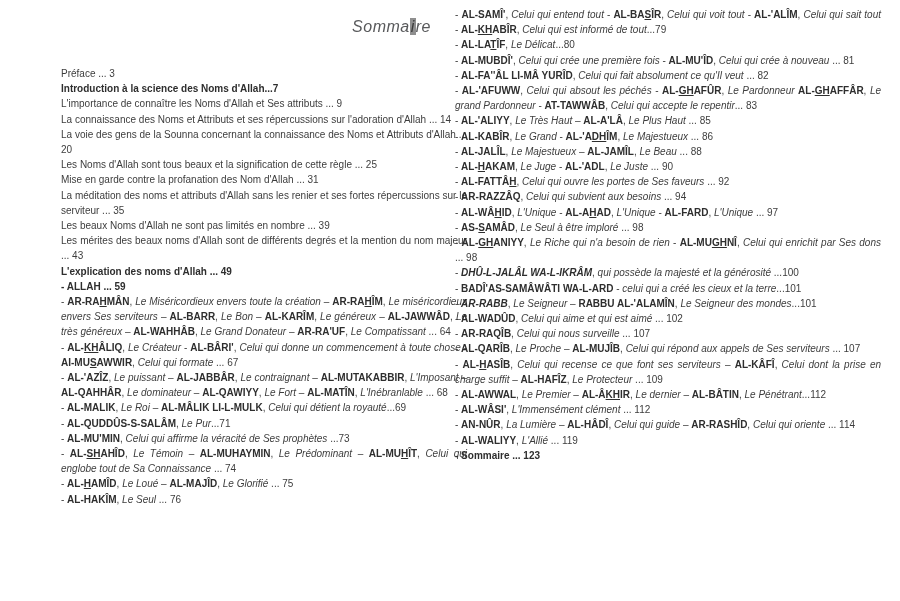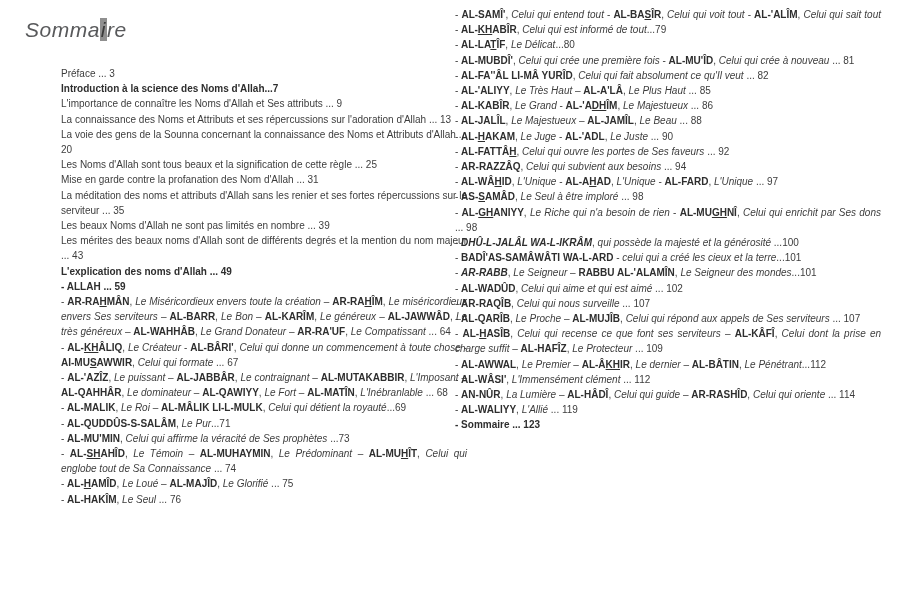--- a/index.html
+++ b/index.html
@@ -10,22 +10,22 @@
     font-family: "Liberation Sans", sans-serif;
   }
   .page {
     position: relative;
     width: 900px; height: 601px;
     background: #ffffff;
   }
   .doc-title {
     position: absolute;
     left: 25px; top: 18px; width: 406px;
-    text-align: left;
-    font-size: 21px;
+    text-align: right;
+    font-size: 16px;
     font-style: italic;
     color: #58595b;
     letter-spacing: 0.5px;
   }
   .caret {
     background: #8f8f8f;
     color: #3a3a3a;
     padding: 0 1px;
   }
   .col {
@@ -53,21 +53,21 @@
 <div class="page">
 
   <div class="doc-title">
     <span>Somma</span><span class="caret">i</span><span>re</span>
   </div>
 
   <div class="col col-left">
       <div class="entry">Préface ... 3</div>
       <div class="entry"><b>Introduction à la science des Noms d'Allah...7</b></div>
       <div class="entry">L'importance de connaître les Noms d'Allah et Ses attributs ... 9</div>
-      <div class="entry">La connaissance des Noms et Attributs et ses répercussions sur l'adoration d'Allah ... 13</div>
+      <div class="entry">La connaissance des Noms et Attributs et ses répercussions sur l'adoration d'Allah ... 14</div>
       <div class="entry">La voie des gens de la Sounna  concernant la connaissance des Noms et Attributs d'Allah ... 20</div>
       <div class="entry">Les Noms d'Allah sont tous beaux  et la signification de cette règle ... 25</div>
       <div class="entry">Mise en garde contre la profanation des Nom d'Allah ... 31</div>
       <div class="entry">La méditation des noms et attributs d'Allah sans les renier et ses fortes répercussions sur le serviteur ... 35</div>
       <div class="entry">Les beaux Noms d'Allah ne sont pas limités en nombre ... 39</div>
       <div class="entry">Les mérites des beaux noms d'Allah sont de différents degrés et la mention du nom majeur ... 43</div>
       <div class="entry"><b>L'explication des noms d'Allah ... 49</b></div>
       <div class="entry"><b>- ALLAH ... 59</b></div>
       <div class="entry">- <b>AR-RA<u>H</u>MÂN</b>, <i>Le Miséricordieux envers toute la création</i> – <b>AR-RA<u>H</u>ÎM</b>, <i>Le miséricordieux envers Ses serviteurs</i> – <b>AL-BARR</b>, <i>Le Bon</i> – <b>AL-KARÎM</b>, <i>Le généreux</i> – <b>AL-JAWWÂD</b>, <i>Le très généreux</i> – <b>AL-WAHHÂB</b>, <i>Le Grand Donateur</i> – <b>AR-RA'UF</b>, <i>Le Compatissant</i> ... 64</div>
       <div class="entry">- <b>AL-<u>KH</u>ÂLIQ</b>, <i>Le Créateur</i> - <b>AL-BÂRI'</b>, <i>Celui qui donne un commencement à toute chose</i> - <b>AI-MU<u>S</u>AWWIR</b>, <i>Celui qui formate</i> ... 67</div>
@@ -78,20 +78,21 @@
       <div class="entry">- <b>AL-<u>SH</u>AHÎD</b>, <i>Le Témoin</i> – <b>AL-MUHAYMIN</b>, <i>Le Prédominant</i> – <b>AL-MU<u>H</u>ÎT</b>, <i>Celui qui englobe tout de Sa Connaissance</i> ... 74</div>
       <div class="entry">- <b>AL-<u>H</u>AMÎD</b>,  <i>Le Loué</i> – <b>AL-MAJÎD</b>, <i>Le Glorifié</i> ... 75</div>
       <div class="entry">- <b>AL-HAKÎM</b>, <i>Le Seul</i> ... 76</div>
     </div>
 
   <div class="col col-right">
       <div class="entry">- <b>AL-SAMÎ'</b>, <i>Celui qui entend tout</i> - <b>AL-BA<u>S</u>ÎR</b>, <i>Celui qui voit tout</i> - <b>AL-'ALÎM</b>, <i>Celui qui sait tout</i> - <b>AL-<u>KH</u>ABÎR</b>, <i>Celui qui est informé de tout</i>...79</div>
       <div class="entry">- <b>AL-LA<u>T</u>ÎF</b>, <i>Le Délicat</i>...80</div>
       <div class="entry">- <b>AL-MUBDÎ'</b>, <i>Celui qui crée une première fois</i> - <b>AL-MU'ÎD</b>, <i>Celui qui crée à nouveau</i> ... 81</div>
       <div class="entry">- <b>AL-FA''ÂL LI-MÂ YURÎD</b>, <i>Celui qui fait absolument ce qu'Il veut</i> ... 82</div>
+      <div class="entry">- <b>AL-'AFUWW</b>, <i>Celui qui absout les péchés</i> - <b>AL-<u>GH</u>AFÛR</b>, <i>Le Pardonneur</i> <b>AL-<u>GH</u>AFFÂR</b>, <i>Le grand Pardonneur</i> - <b>AT-TAWWÂB</b>, <i>Celui qui accepte le repentir</i>... 83</div>
       <div class="entry">- <b>AL-'ALIYY</b>, <i>Le Très Haut</i> – <b>AL-A'LÂ</b>, <i>Le Plus Haut</i> ... 85</div>
       <div class="entry">- <b>AL-KABÎR</b>, <i>Le Grand</i> - <b>AL-'A<u>DH</u>ÎM</b>, <i>Le Majestueux</i> ... 86</div>
       <div class="entry">- <b>AL-JALÎL</b>, <i>Le Majestueux</i> – <b>AL-JAMÎL</b>, <i>Le Beau</i> ... 88</div>
       <div class="entry">- <b>AL-<u>H</u>AKAM</b>, <i>Le Juge</i> - <b>AL-'ADL</b>, <i>Le Juste</i> ... 90</div>
       <div class="entry">- <b>AL-FATTÂ<u>H</u></b>, <i>Celui qui ouvre les portes de Ses faveurs</i> ... 92</div>
       <div class="entry">- <b>AR-RAZZÂQ</b>, <i>Celui qui subvient aux besoins</i> ... 94</div>
       <div class="entry">- <b>AL-WÂ<u>H</u>ID</b>, <i>L'Unique</i> - <b>AL-A<u>H</u>AD</b>, <i>L'Unique</i> - <b>AL-FARD</b>, <i>L'Unique</i> ... 97</div>
       <div class="entry">- <b>AS-<u>S</u>AMÂD</b>, <i>Le Seul à être imploré</i> ... 98</div>
       <div class="entry">- <b>AL-<u>GH</u>ANIYY</b>, <i>Le Riche qui n'a besoin de rien</i> - <b>AL-MU<u>GH</u>NÎ</b>, <i>Celui qui enrichit par Ses dons</i> ... 98</div>
       <div class="entry">- <b><i>DHÛ-L-JALÂL WA-L-IKRÂM</i></b>, <i>qui possède la majesté et la générosité</i> ...100</div>

